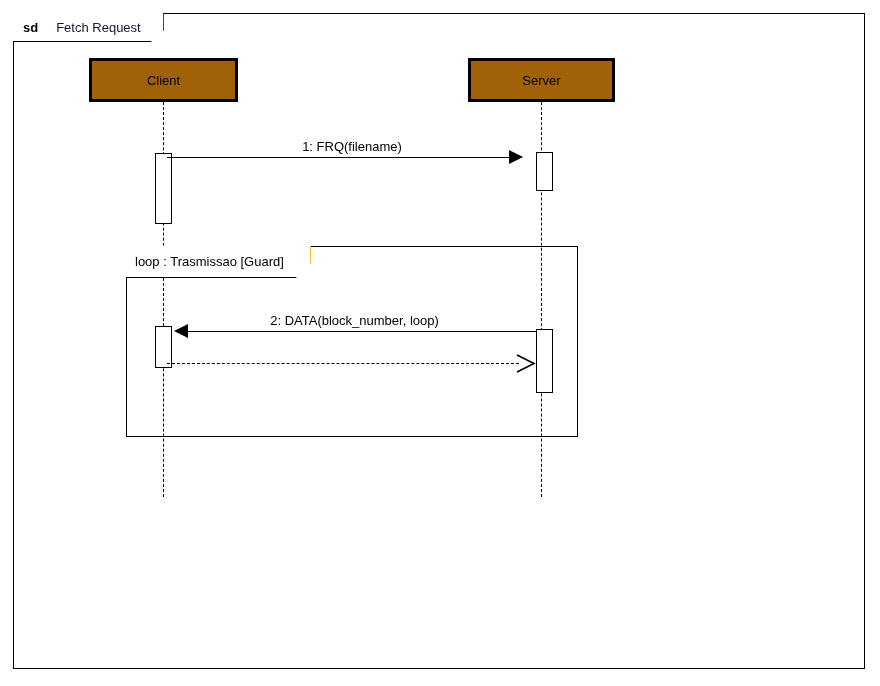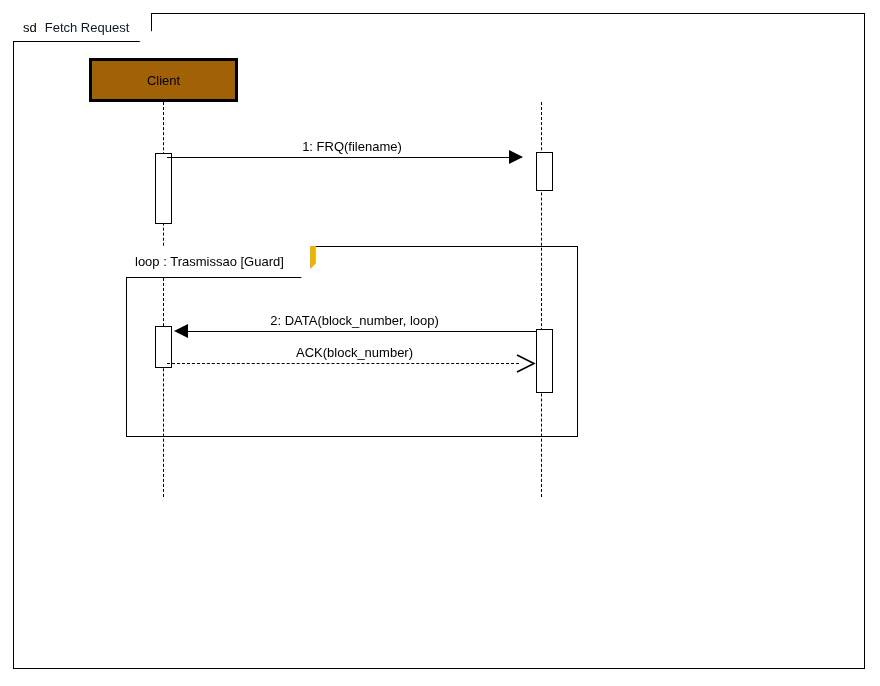--- a/index.html
+++ b/index.html
@@ -41,24 +41,24 @@
     border-right: 1px solid #000000;
     border-bottom: 1px solid #000000;
     padding: 0 22px 0 10px;
     display: flex;
     align-items: center;
     white-space: nowrap;
     -webkit-clip-path: polygon(0 0, 100% 0, 100% 60%, calc(100% - 13px) 100%, 0 100%);
     clip-path: polygon(0 0, 100% 0, 100% 60%, calc(100% - 13px) 100%, 0 100%);
   }
   .tab-kind {
-    font-weight: normal;
+    font-weight: bold;
     font-size: 13px;
     color: #000000;
-    margin-right: 8px;
+    margin-right: 18px;
   }
   .tab-title {
     font-size: 13px;
     color: #0f172a;
   }
 
   
   .lifeline-head {
     position: absolute;
     box-sizing: border-box;
@@ -90,21 +90,21 @@
   .fragment {
     position: absolute;
     box-sizing: border-box;
     border: 1px solid #000000;
     background: transparent;
   }
   .fragment-label {
     position: absolute;
     box-sizing: border-box;
     background: #ffffff;
-    border-right: 6px solid #eab308;
+    border-right: 1px solid #eab308;
     border-bottom: 1px solid #000000;
     padding: 0 26px 0 9px;
     display: flex;
     align-items: center;
     white-space: nowrap;
     font-size: 13px;
     color: #000000;
     -webkit-clip-path: polygon(0 0, 100% 0, 100% 55%, calc(100% - 15px) 100%, 0 100%);
     clip-path: polygon(0 0, 100% 0, 100% 55%, calc(100% - 15px) 100%, 0 100%);
   }
@@ -159,37 +159,39 @@
   <div class="lifeline-head" style="left:89px; top:58px; width:149px; height:44px;">
     <span>Client</span>
   </div>
 
   <div class="activation" style="left:155px; top:153px; width:17px; height:71px;"></div>
 
   <div class="activation" style="left:155px; top:326px; width:17px; height:42px;"></div>
 
   <div class="lifeline" style="left:541px; top:102px; height:395px;"></div>
 
+  <div class="lifeline-head" style="left:468px; top:58px; width:147px; height:44px;">
+    <span>Server</span>
+  </div>
 
   <div class="activation" style="left:536px; top:152px; width:17px; height:39px;"></div>
 
   <div class="activation" style="left:536px; top:329px; width:17px; height:64px;"></div>
 
   <div class="msg-label" style="left:163px; top:139px; width:378px;">1: FRQ(filename)</div>
   <div class="msg-line" style="left:167px; top:157px; width:355px;"></div>
   <div class="arrowhead filled-right" style="left:509px; top:150px;"></div>
 
   <div class="fragment" style="left:126px; top:246px; width:452px; height:191px;"></div>
   <div class="fragment-label" style="left:126px; top:246px; height:32px;">loop : Trasmissao  [Guard]</div>
 
   <div class="msg-label" style="left:172px; top:313px; width:365px;">2: DATA(block_number, loop)</div>
   <div class="msg-line" style="left:188px; top:331px; width:349px;"></div>
   <div class="arrowhead filled-left" style="left:174px; top:324px;"></div>
 
-  <div class="msg-label" style="left:172px; top:345px; width:365px;">ACK(block_number)</div>
   <div class="msg-line dashed" style="left:167px; top:363px; width:352px;"></div>
   <div class="arrowhead open-right" style="left:516px; top:354px;">
     <svg width="20" height="19" viewBox="0 0 20 19">
       <polyline points="1,1 18,9.5 1,18" fill="none" stroke="#000000" stroke-width="1.6"></polyline>
     </svg>
   </div>
 
 </div>
 
 </body></html>

